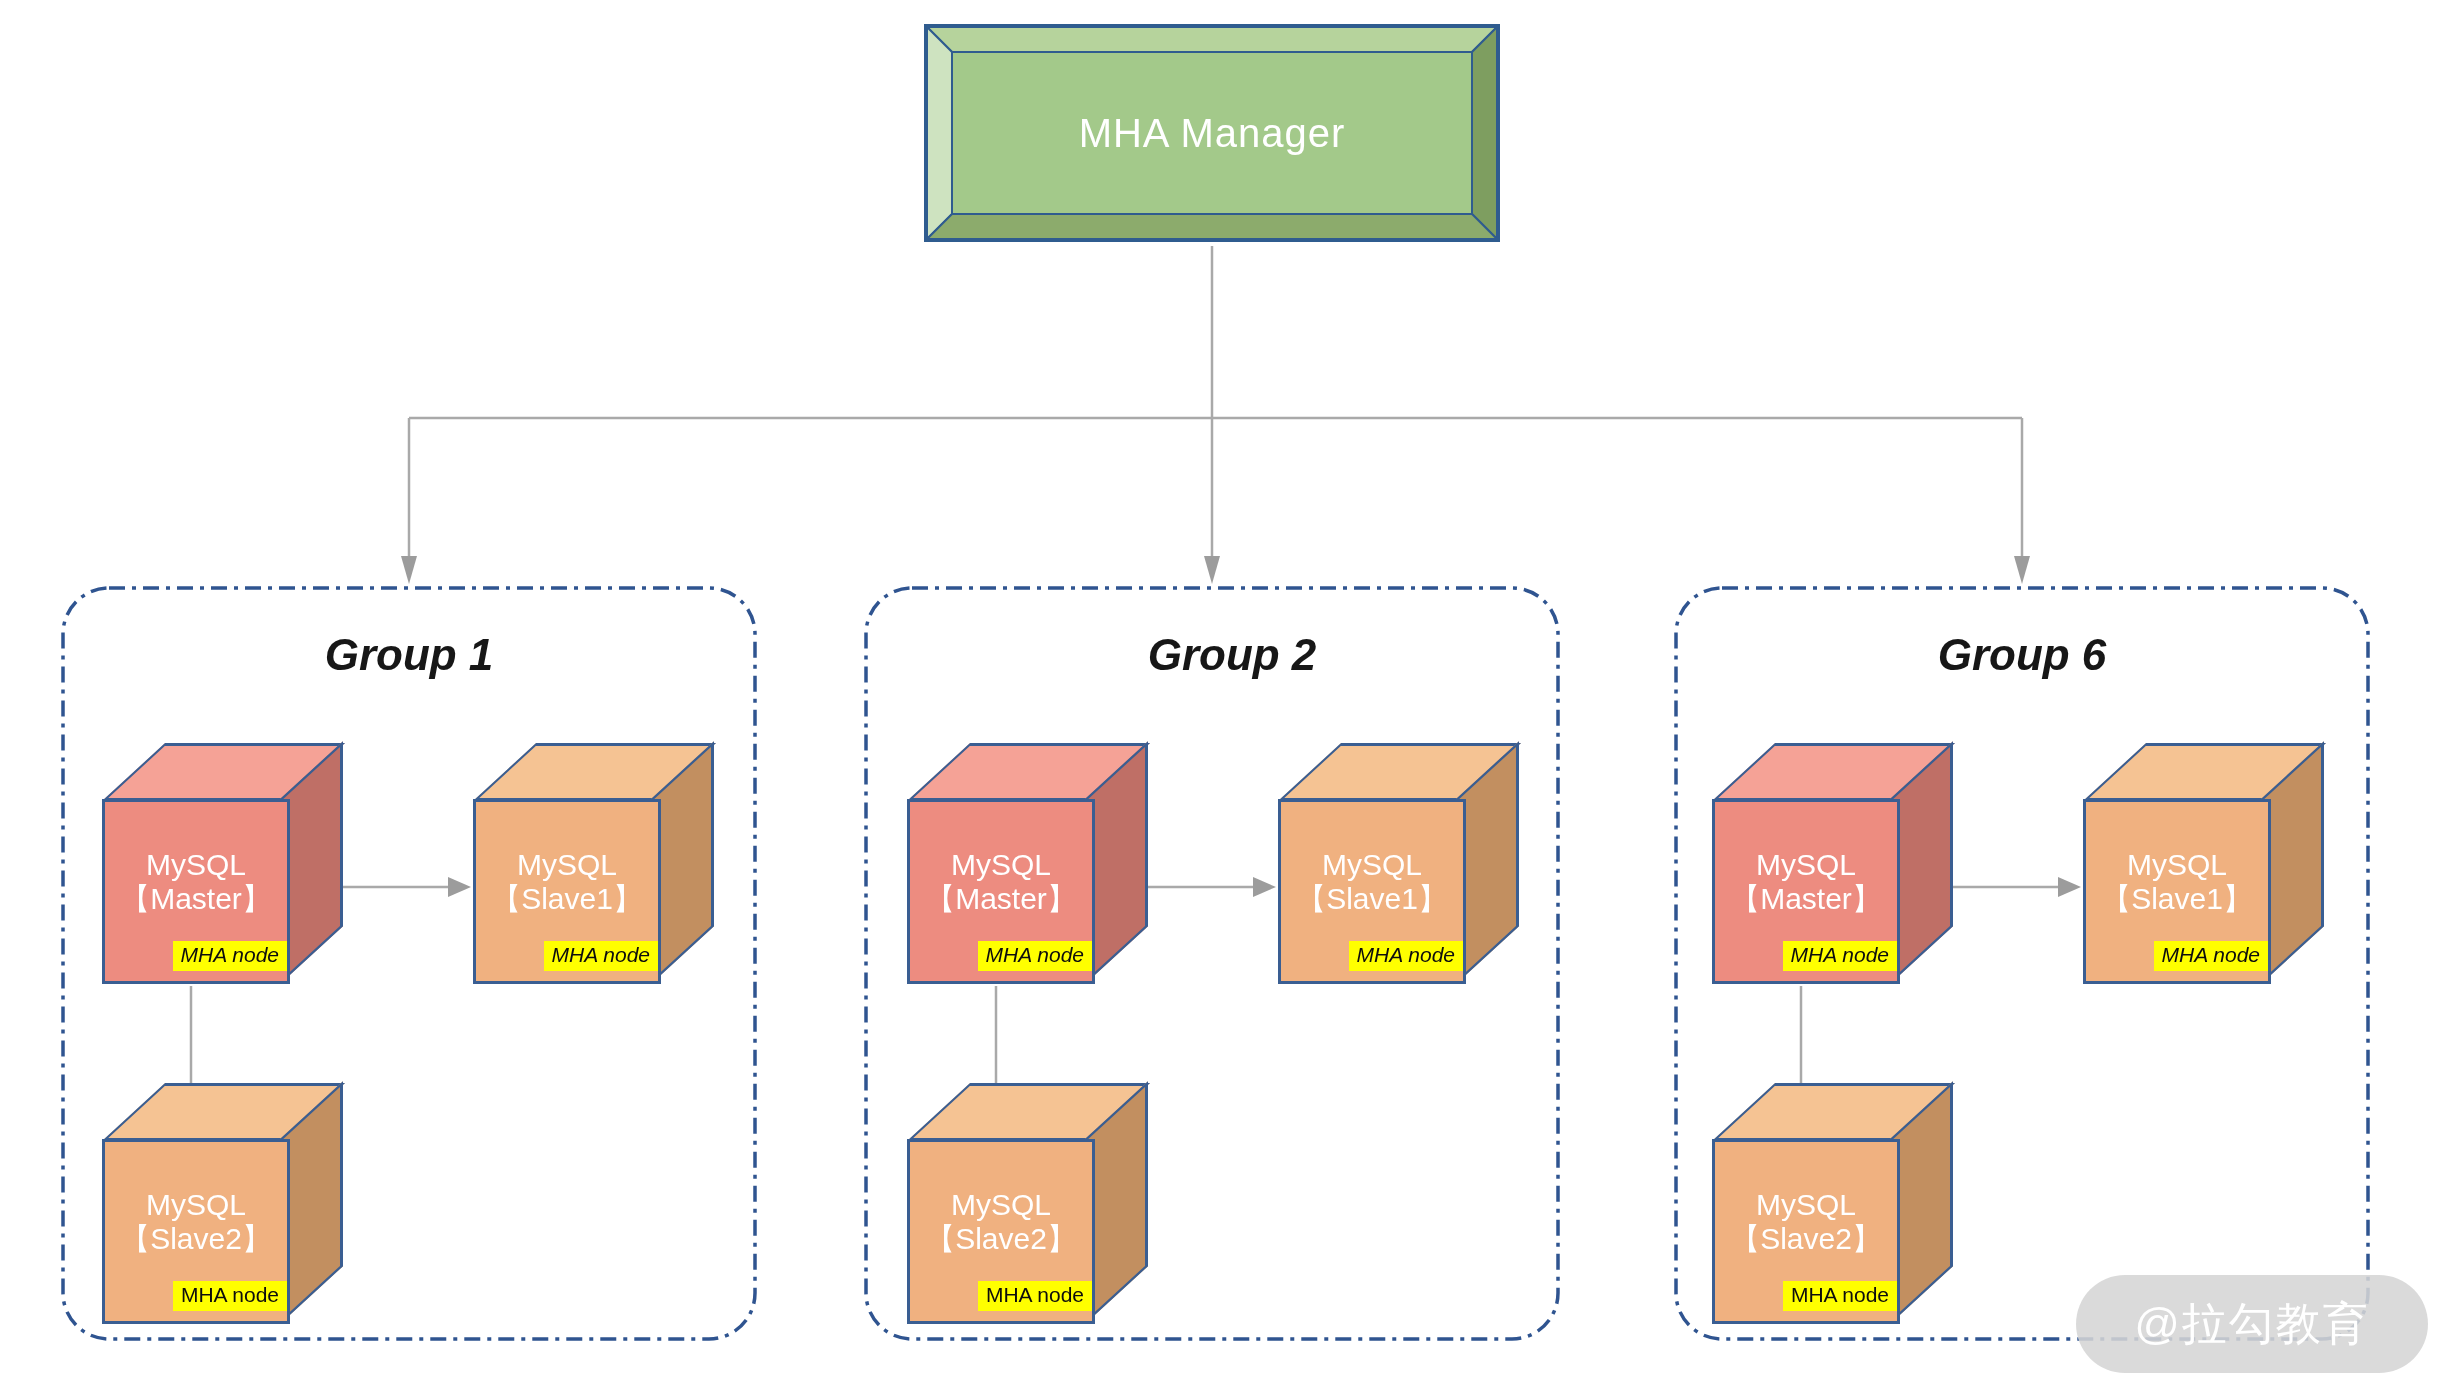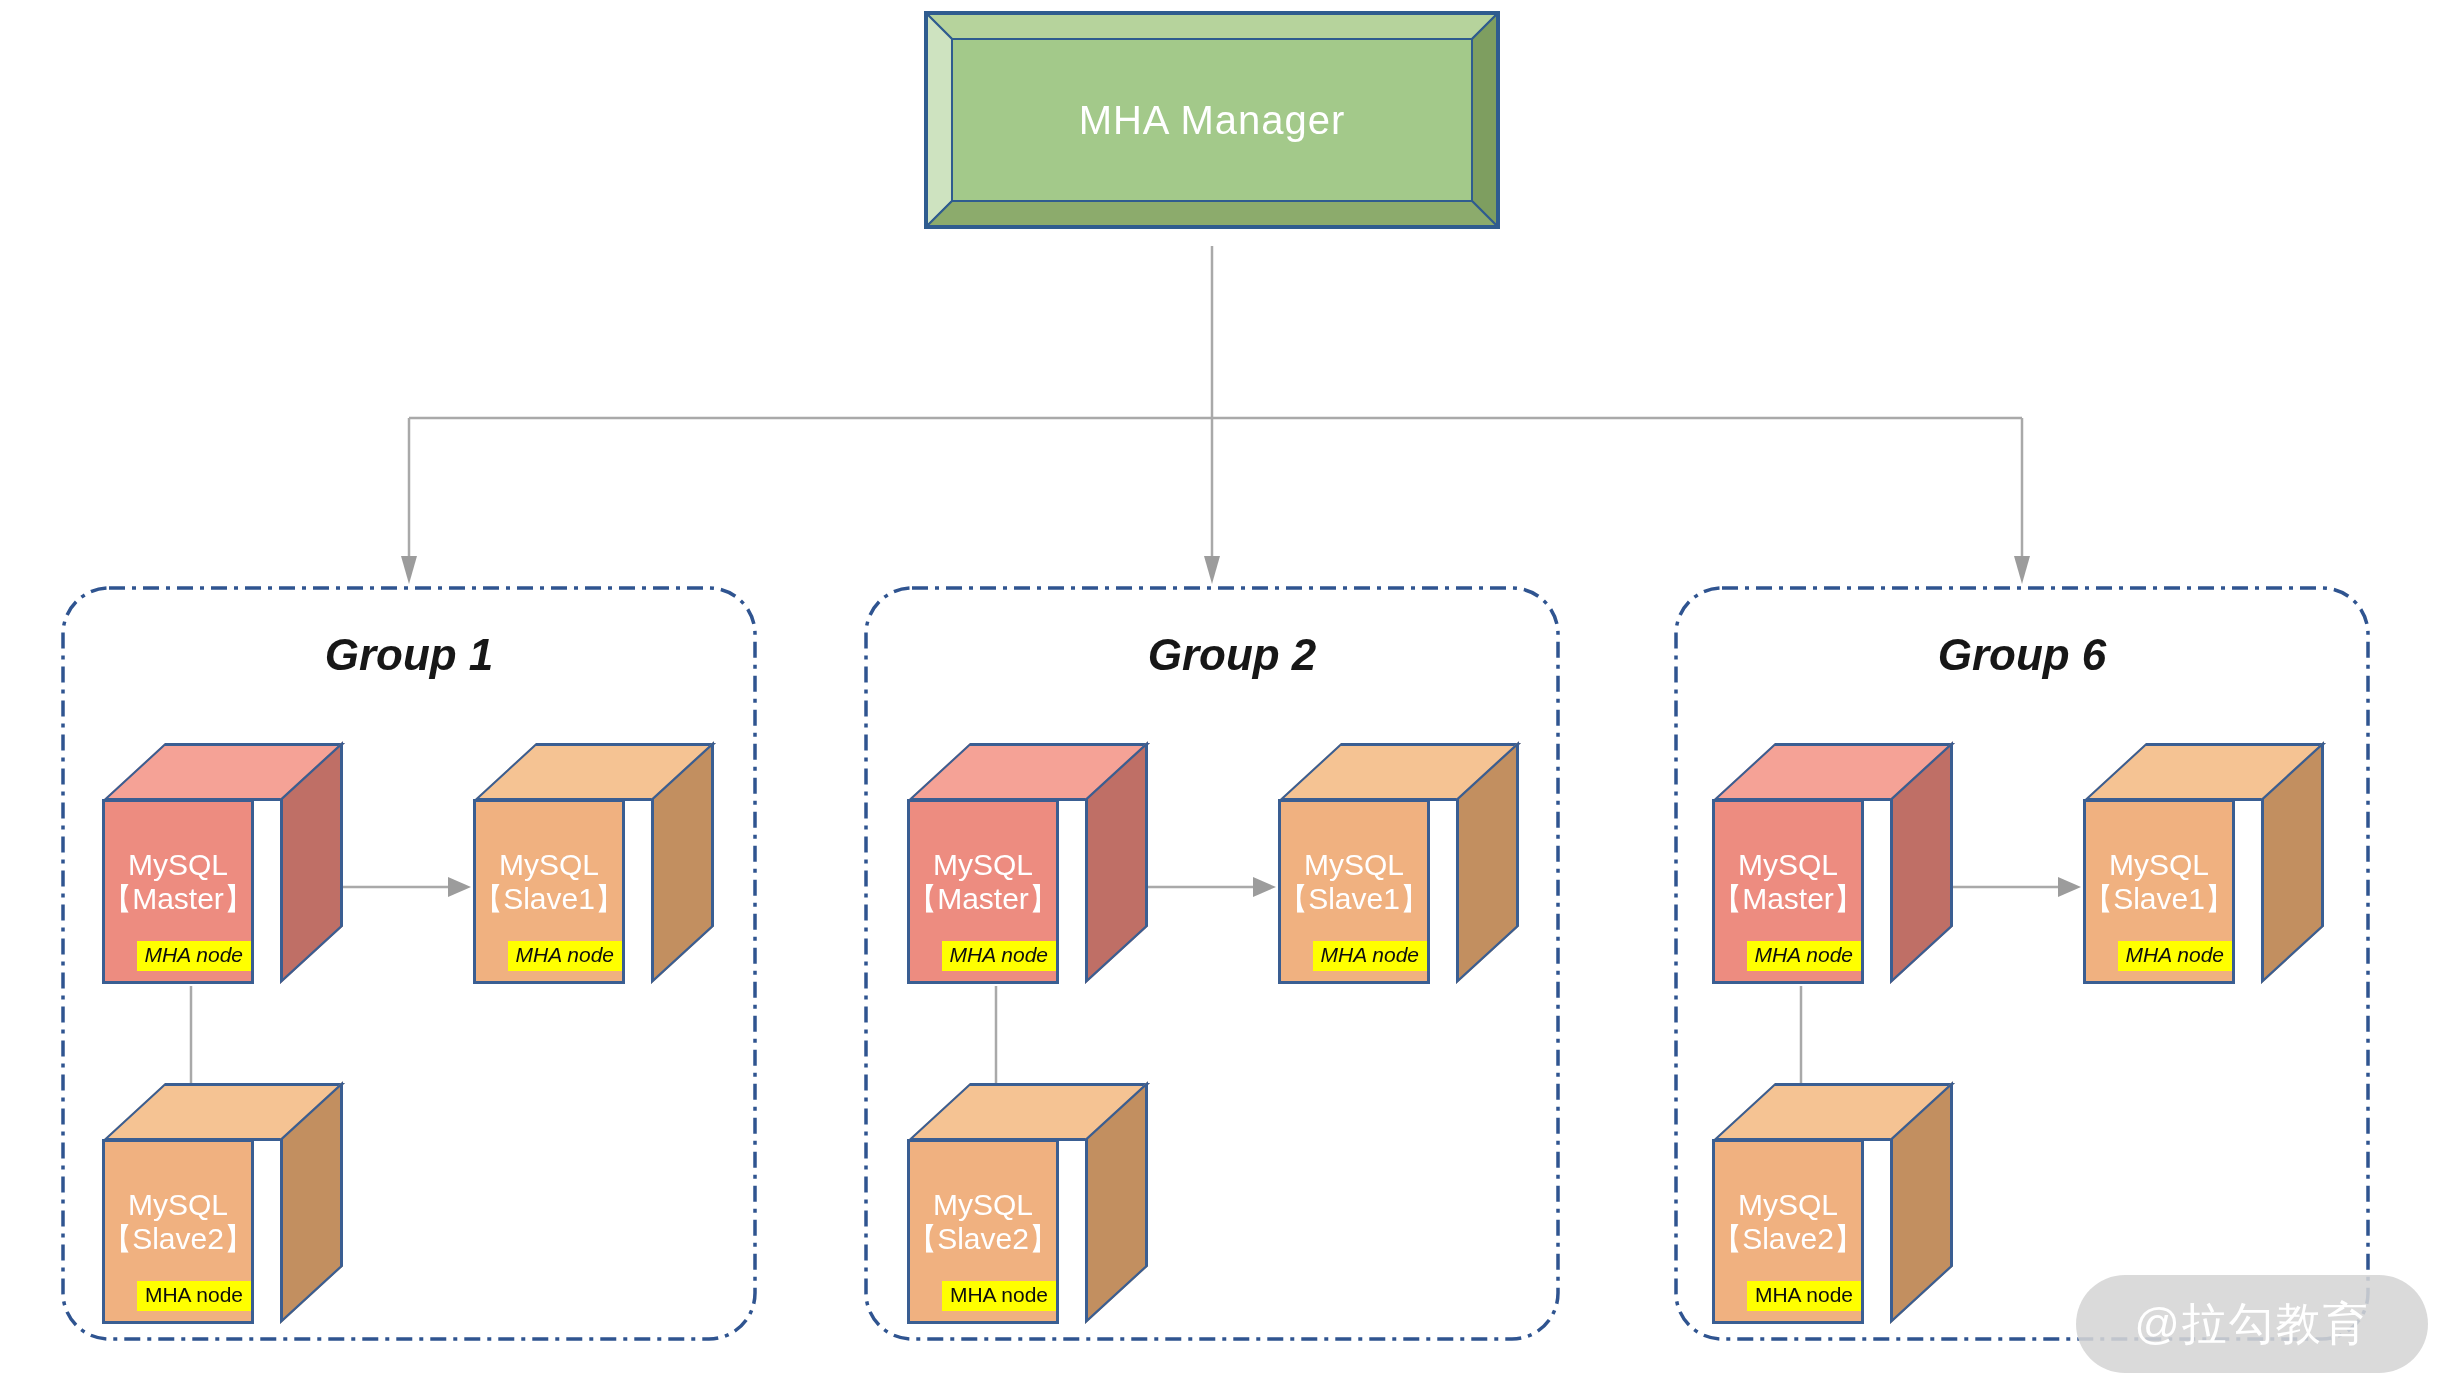--- a/index.html
+++ b/index.html
@@ -4,39 +4,39 @@
 <style>
   html,body{margin:0;padding:0;background:#ffffff;}
   .canvas{
     position:relative;width:2455px;height:1376px;background:#ffffff;overflow:hidden;
     font-family:"Liberation Sans", sans-serif;
   }
   
   .wires{position:absolute;left:0;top:0;width:2455px;height:1376px;z-index:1;}
 
   
-  .manager{position:absolute;left:924px;top:11px;width:576px;height:218px;z-index:2;}
+  .manager{position:absolute;left:924px;top:24px;width:576px;height:218px;z-index:2;}
   .manager .label{
     position:absolute;left:28px;top:28px;right:28px;bottom:28px;
     display:flex;align-items:center;justify-content:center;
     color:#ffffff;font-size:40px;letter-spacing:1px;
   }
 
   
   .group-title{
     position:absolute;top:630px;width:300px;text-align:center;z-index:2;
     font-size:44px;font-weight:bold;font-style:italic;color:#171717;
   }
 
   
   .cube{position:absolute;width:241px;height:241px;z-index:2;}
   .face{position:absolute;box-sizing:border-box;border:3px solid #3A5E92;}
   .face.top{left:0;top:0;width:180px;height:58px;transform-origin:0 100%;transform:skewX(-47.4deg);}
   .face.side{left:178px;top:56px;width:63px;height:185px;transform-origin:0 0;transform:skewY(-42.55deg);}
-  .face.front{left:0;top:56px;width:152px;height:185px;
+  .face.front{left:0;top:56px;width:188px;height:185px;
     display:flex;flex-direction:column;align-items:center;padding-top:46px;}
   .cube.master .face.front{background:#ED8C80;}
   .cube.master .face.top{background:#F5A296;}
   .cube.master .face.side{background:#BF6F66;}
   .cube.slave .face.front{background:#F0B180;}
   .cube.slave .face.top{background:#F5C393;}
   .cube.slave .face.side{background:#C28F60;}
   .nodename,.noderole{color:#ffffff;font-size:30px;line-height:34px;white-space:nowrap;}
   .tag{
     position:absolute;right:0;bottom:10px;background:#FFFF00;color:#0d0d0d;

